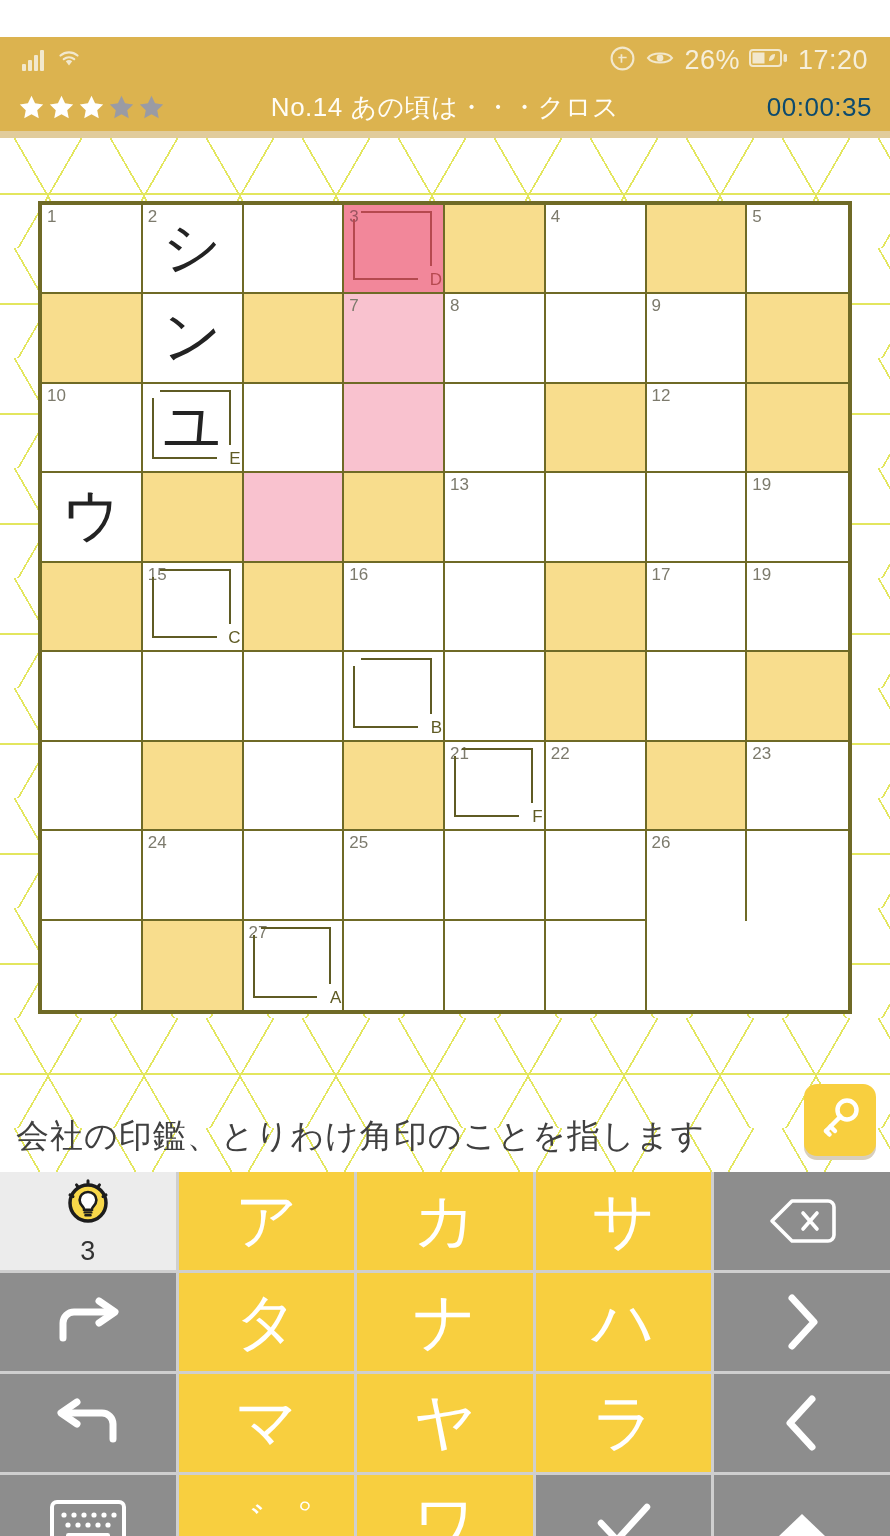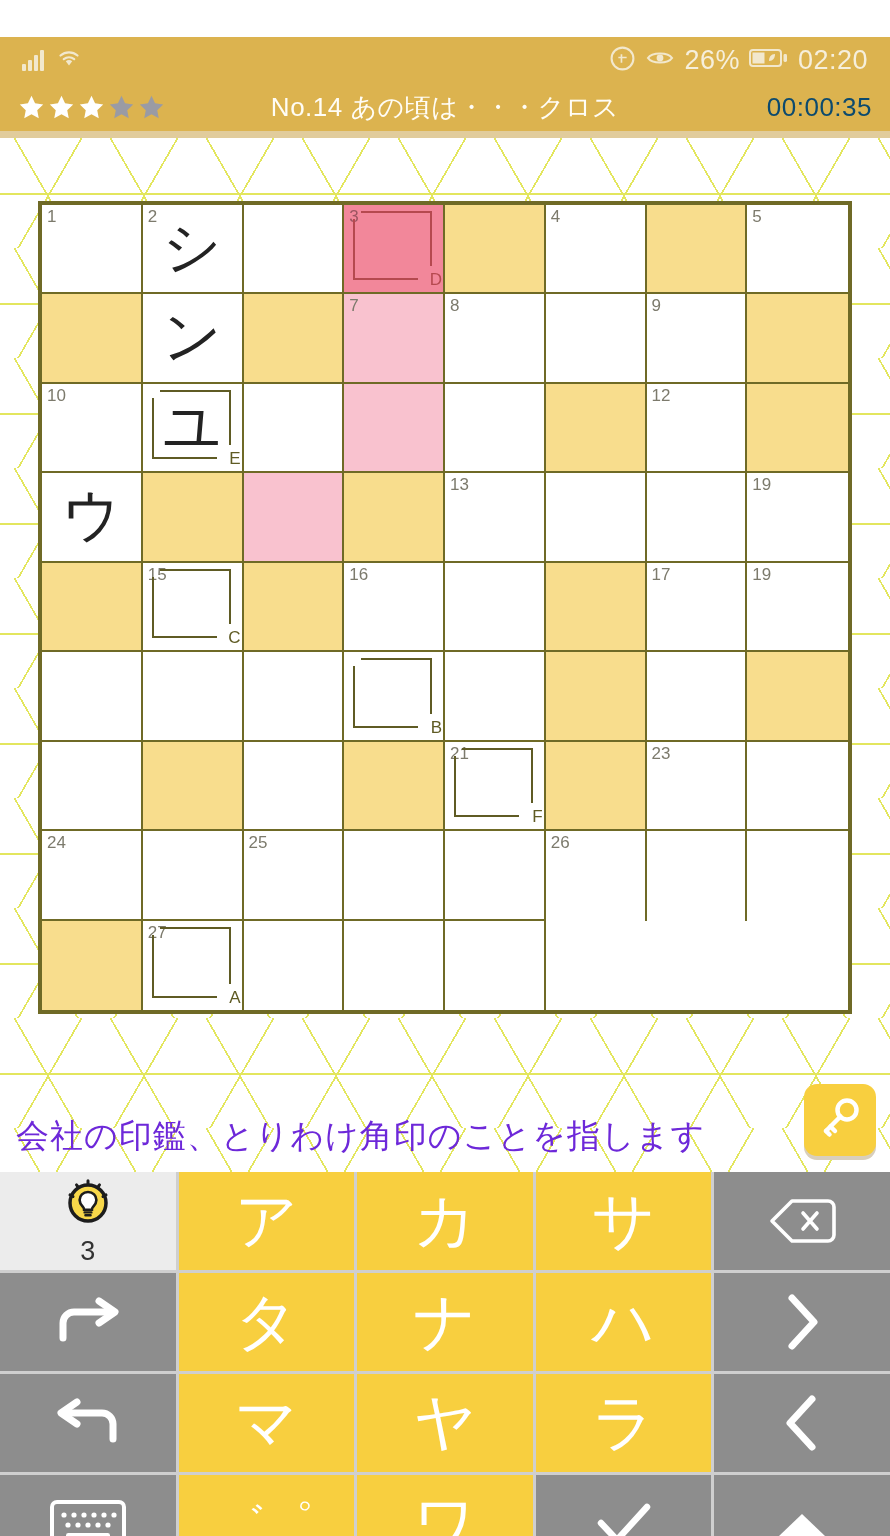--- a/index.html
+++ b/index.html
@@ -115,21 +115,21 @@
     font-size:17px; color:#5f5b24; line-height:1;
   }
   .pink-sel .marker .bl,.pink-sel .marker .bb,.pink-sel .marker .bt,.pink-sel .marker .br { background:#b5494f; }
   .pink-sel .marker .lbl { color:#b5494f; }
 
   
   .cluebar {
     position:absolute; left:0; top:1063px; width:890px; height:72px;
     display:flex; align-items:center; padding-left:16px; z-index:4;
   }
-  .clue-text { font-size:33px; color:#6d28d9; font-family:Liberation Sans, sans-serif; letter-spacing:1px; }
+  .clue-text { font-size:33px; color:#404040; font-family:Liberation Sans, sans-serif; letter-spacing:1px; }
   .key-btn {
     position:absolute; right:14px; top:-16px; width:72px; height:72px;
     background:#f8cf3f; border-radius:13px;
     box-shadow:0 4px 0 #d9cfbc;
     display:flex; align-items:center; justify-content:center;
   }
 
   
   .keyboard {
     position:absolute; left:0; top:1135px; width:890px; height:401px;
@@ -179,21 +179,21 @@
       </span>
       <span class="sb-text">26%</span>
       <span>
         <svg width="40" height="22" viewBox="0 0 40 22">
             <rect x="1" y="3" width="31" height="16" rx="3" fill="none" stroke="#f2e8cd" stroke-width="2"></rect>
             <rect x="3.5" y="5.5" width="12" height="11" fill="#f2e8cd"></rect>
             <path d="M26 7c-4 0-6 3-6 7 4 0 6-3 6-7z" fill="#f2e8cd"></path>
             <rect x="34.5" y="7" width="3.5" height="8" rx="1.4" fill="#f2e8cd"></rect>
           </svg>
       </span>
-      <span class="sb-text">02:20</span>
+      <span class="sb-text">17:20</span>
     </div>
   </div>
 
   <div class="titlebar">
     <div class="stars">
       <span class="star">
           <svg class="star" viewBox="0 0 24 24">
             <polygon points="12,1.6 15.3,8.6 22.8,9.6 17.3,14.9 18.7,22.4 12,18.8 5.3,22.4 6.7,14.9 1.2,9.6 8.7,8.6" fill="#ffffff"></polygon>
           </svg>
         </span>
@@ -349,20 +349,23 @@
         <div class="cell shade"></div>
         <div class="cell">
           <span class="num">21</span>
           <span class="marker">
             <i class="bt"></i>
             <i class="br"></i>
             <i class="bl"></i>
             <i class="bb"></i>
             <span class="lbl">F</span>
           </span>
+        </div>
+        <div class="cell">
+          <span class="num">22</span>
         </div>
         <div class="cell shade"></div>
         <div class="cell">
           <span class="num">23</span>
         </div>
         <div class="cell"></div>
         <div class="cell">
           <span class="num">24</span>
         </div>
         <div class="cell"></div>

